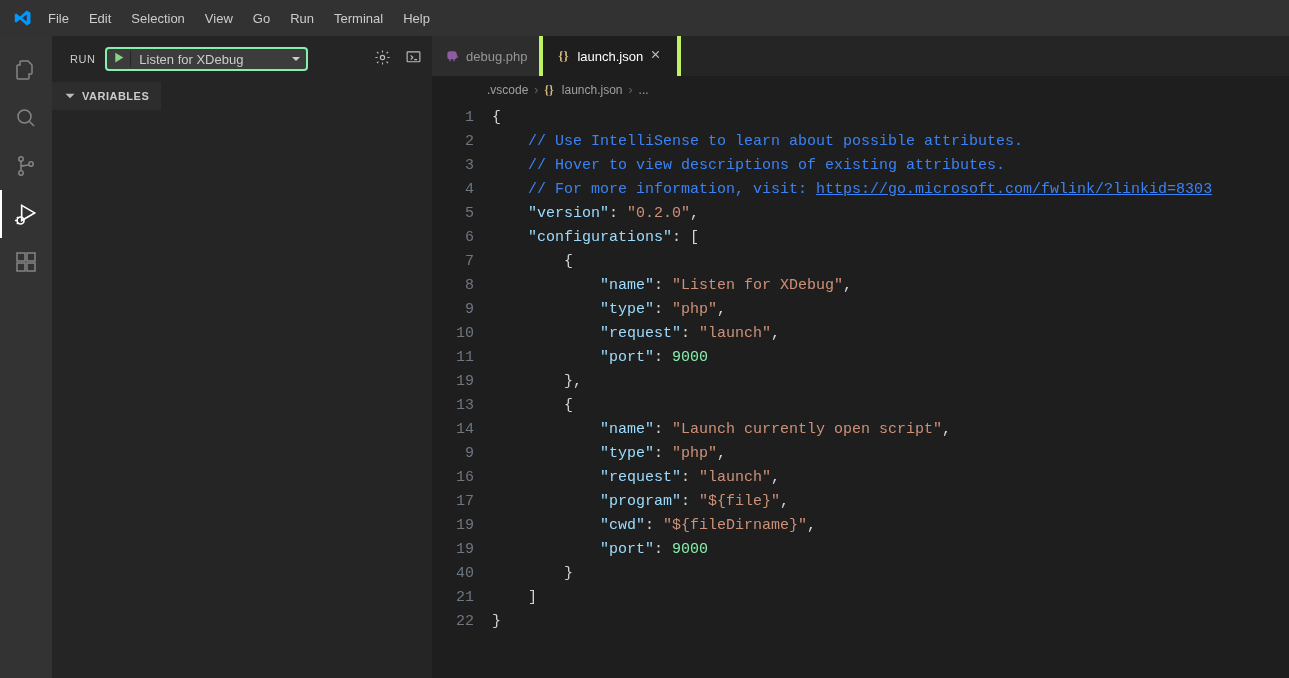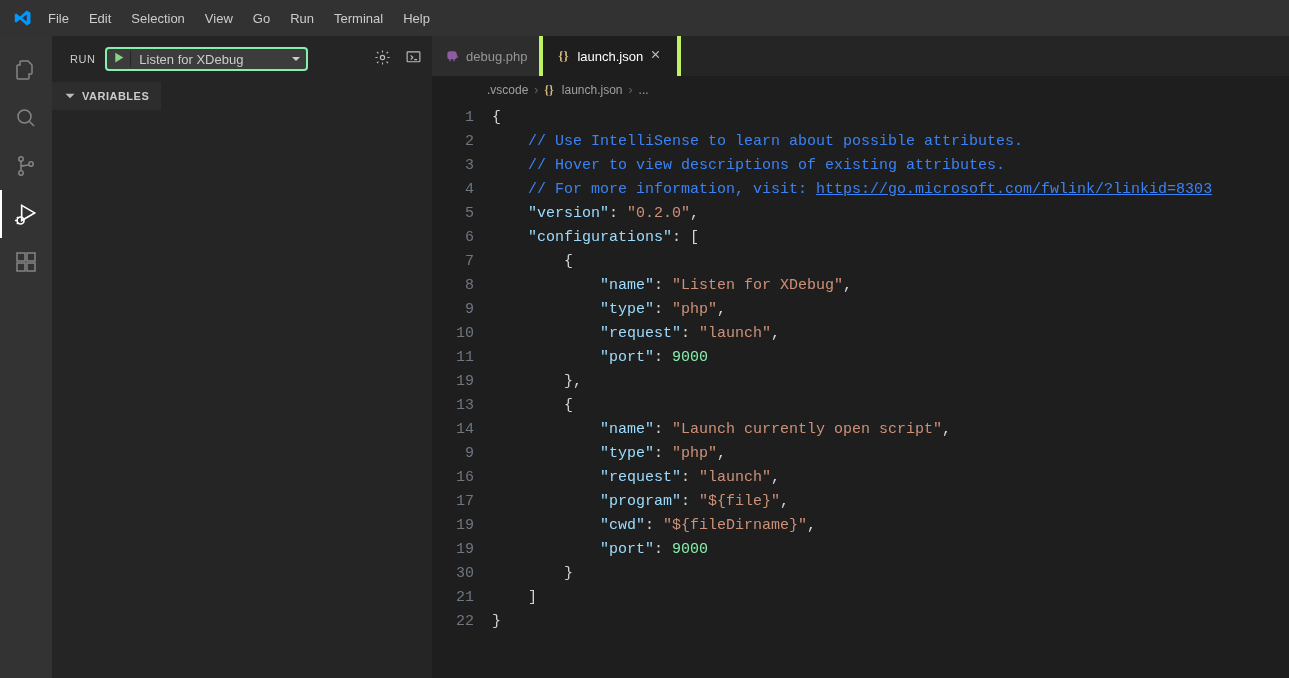--- a/index.html
+++ b/index.html
@@ -258,21 +258,21 @@
           <div>10</div>
           <div>11</div>
           <div>19</div>
           <div>13</div>
           <div>14</div>
           <div>9</div>
           <div>16</div>
           <div>17</div>
           <div>19</div>
           <div>19</div>
-          <div>30</div>
+          <div>40</div>
           <div>21</div>
           <div>22</div>
         </div>
       <div class="code"><span class="tok-brace">{</span>
     <span class="tok-comment">// Use IntelliSense to learn about possible attributes.</span>
     <span class="tok-comment">// Hover to view descriptions of existing attributes.</span>
     <span class="tok-comment"><span>// For more information, visit: </span><span class="underline">https://go.microsoft.com/fwlink/?linkid=8303</span></span>
     <span class="tok-key">"version"</span><span class="tok-punct">: </span><span class="tok-str">"0.2.0"</span><span class="tok-punct">,</span>
     <span class="tok-key">"configurations"</span><span class="tok-punct">: [</span>
         <span class="tok-punct">{</span>

